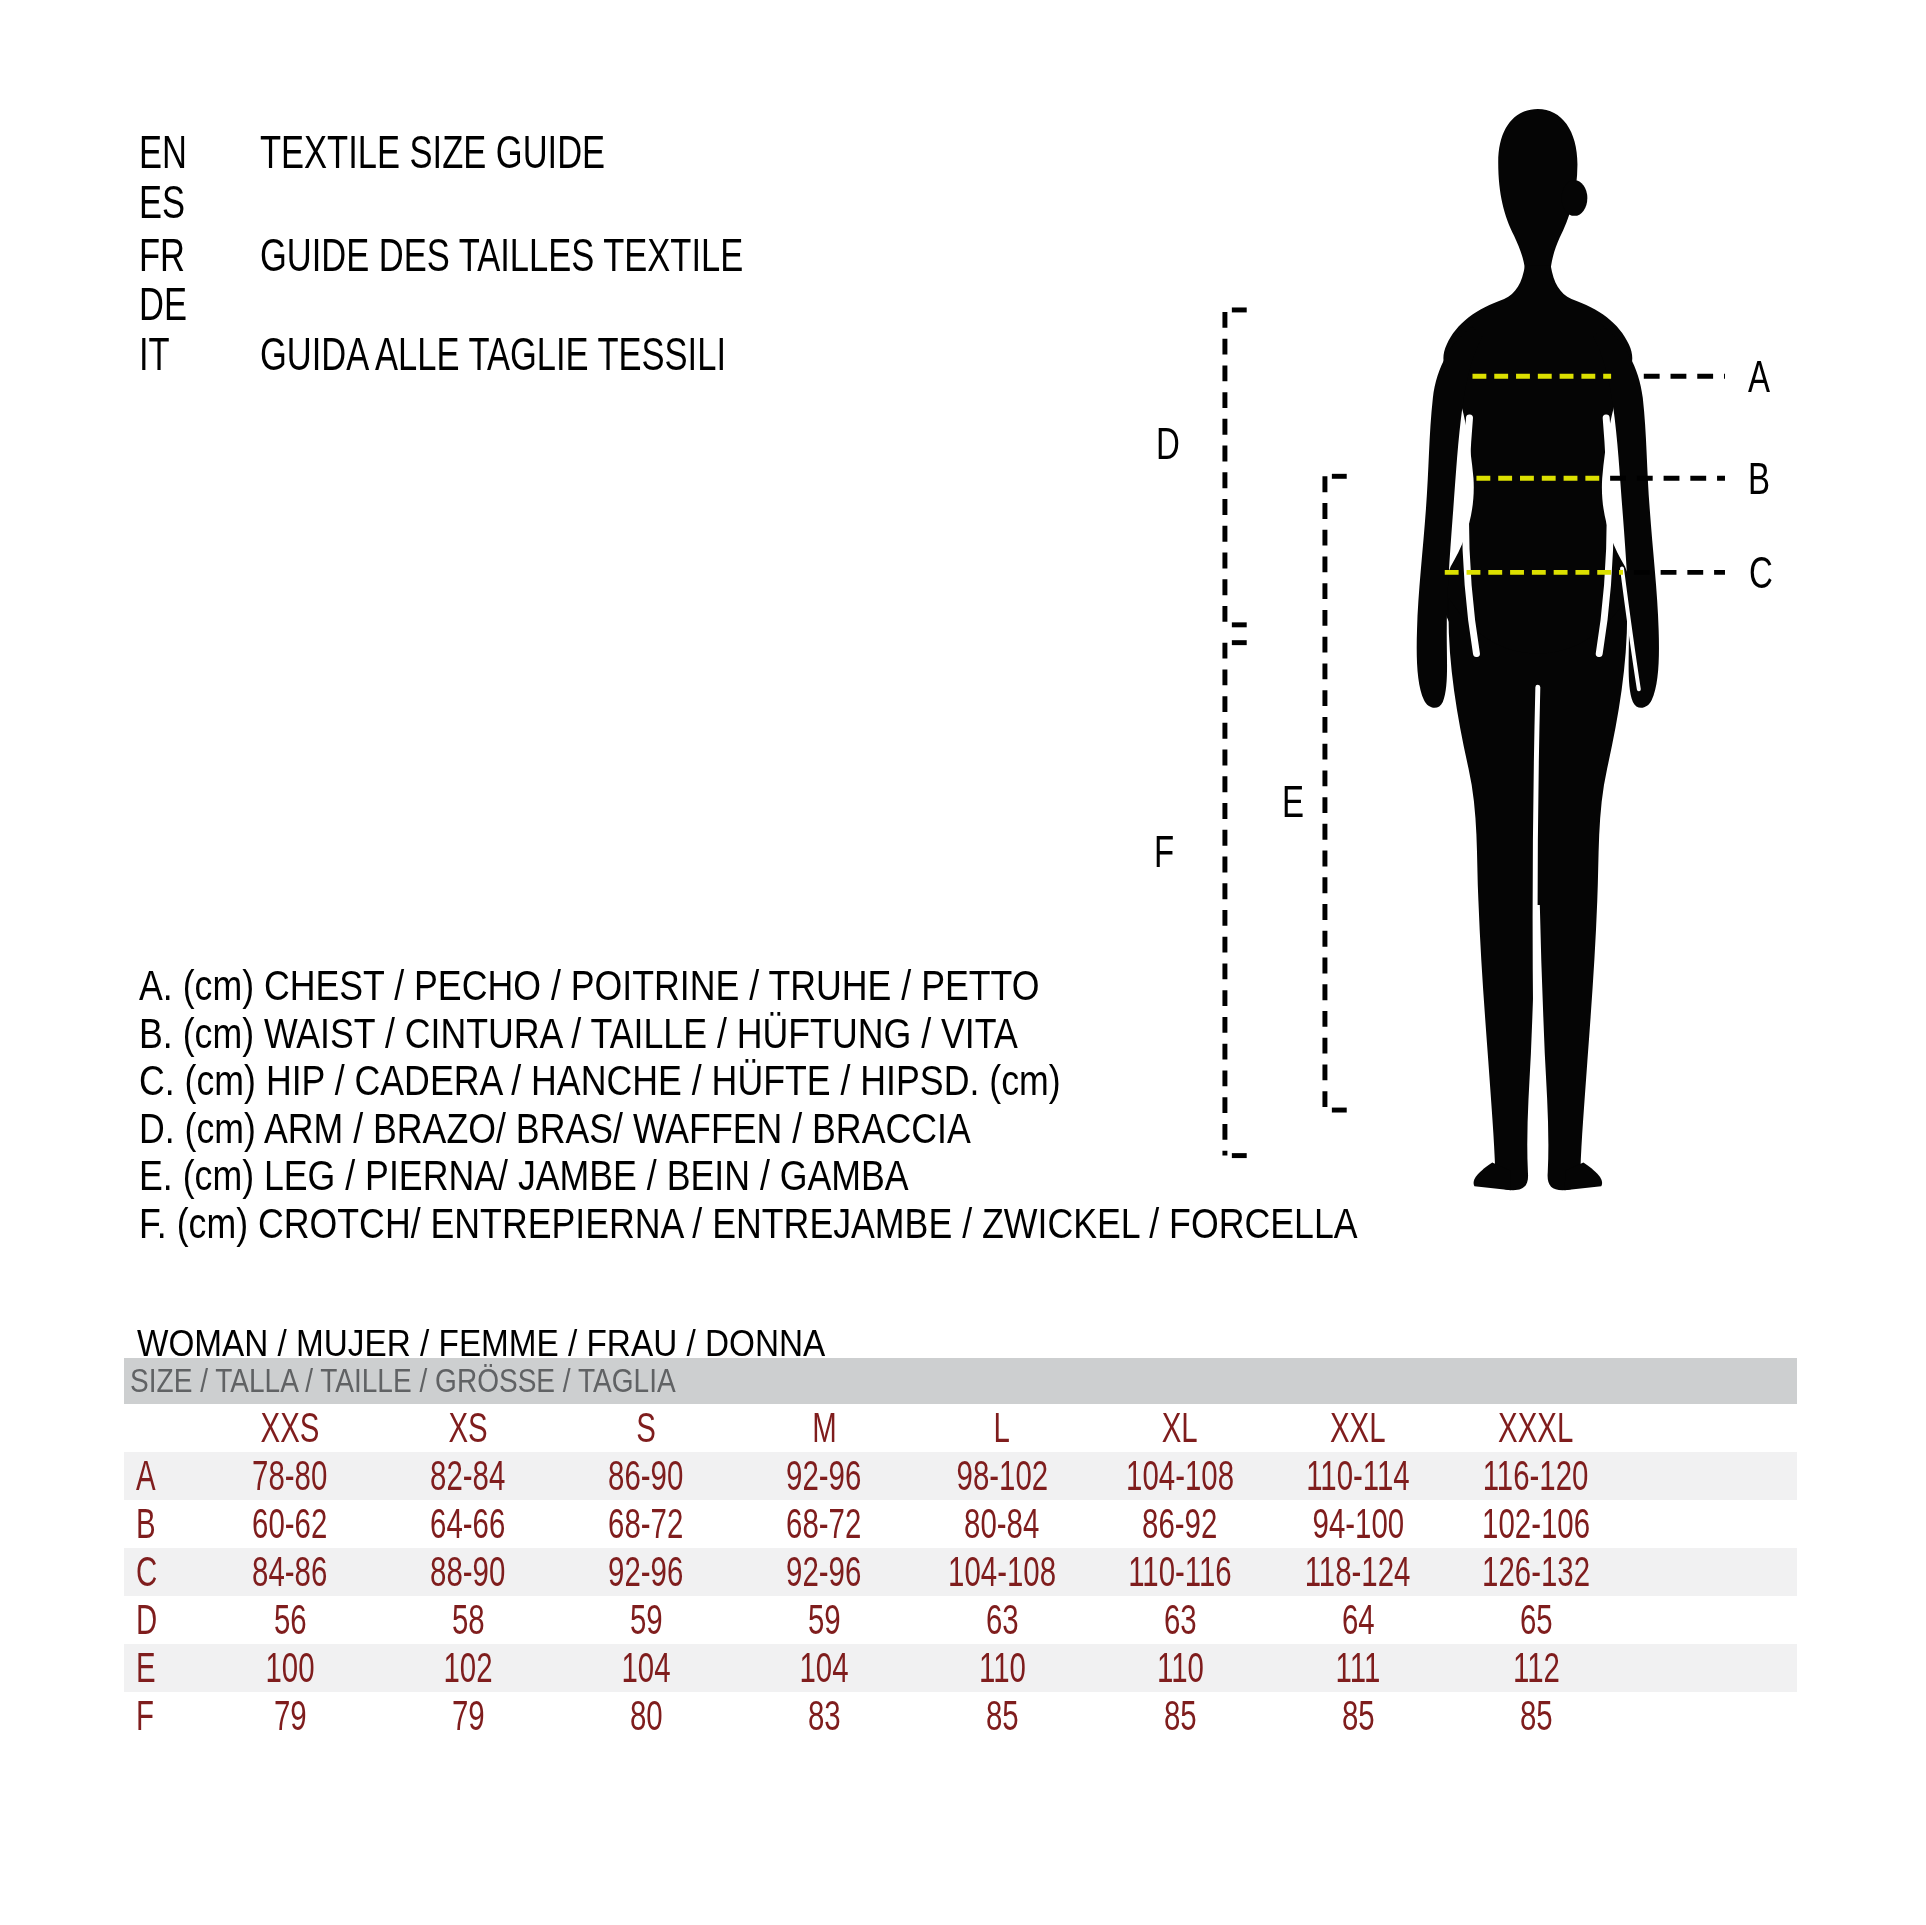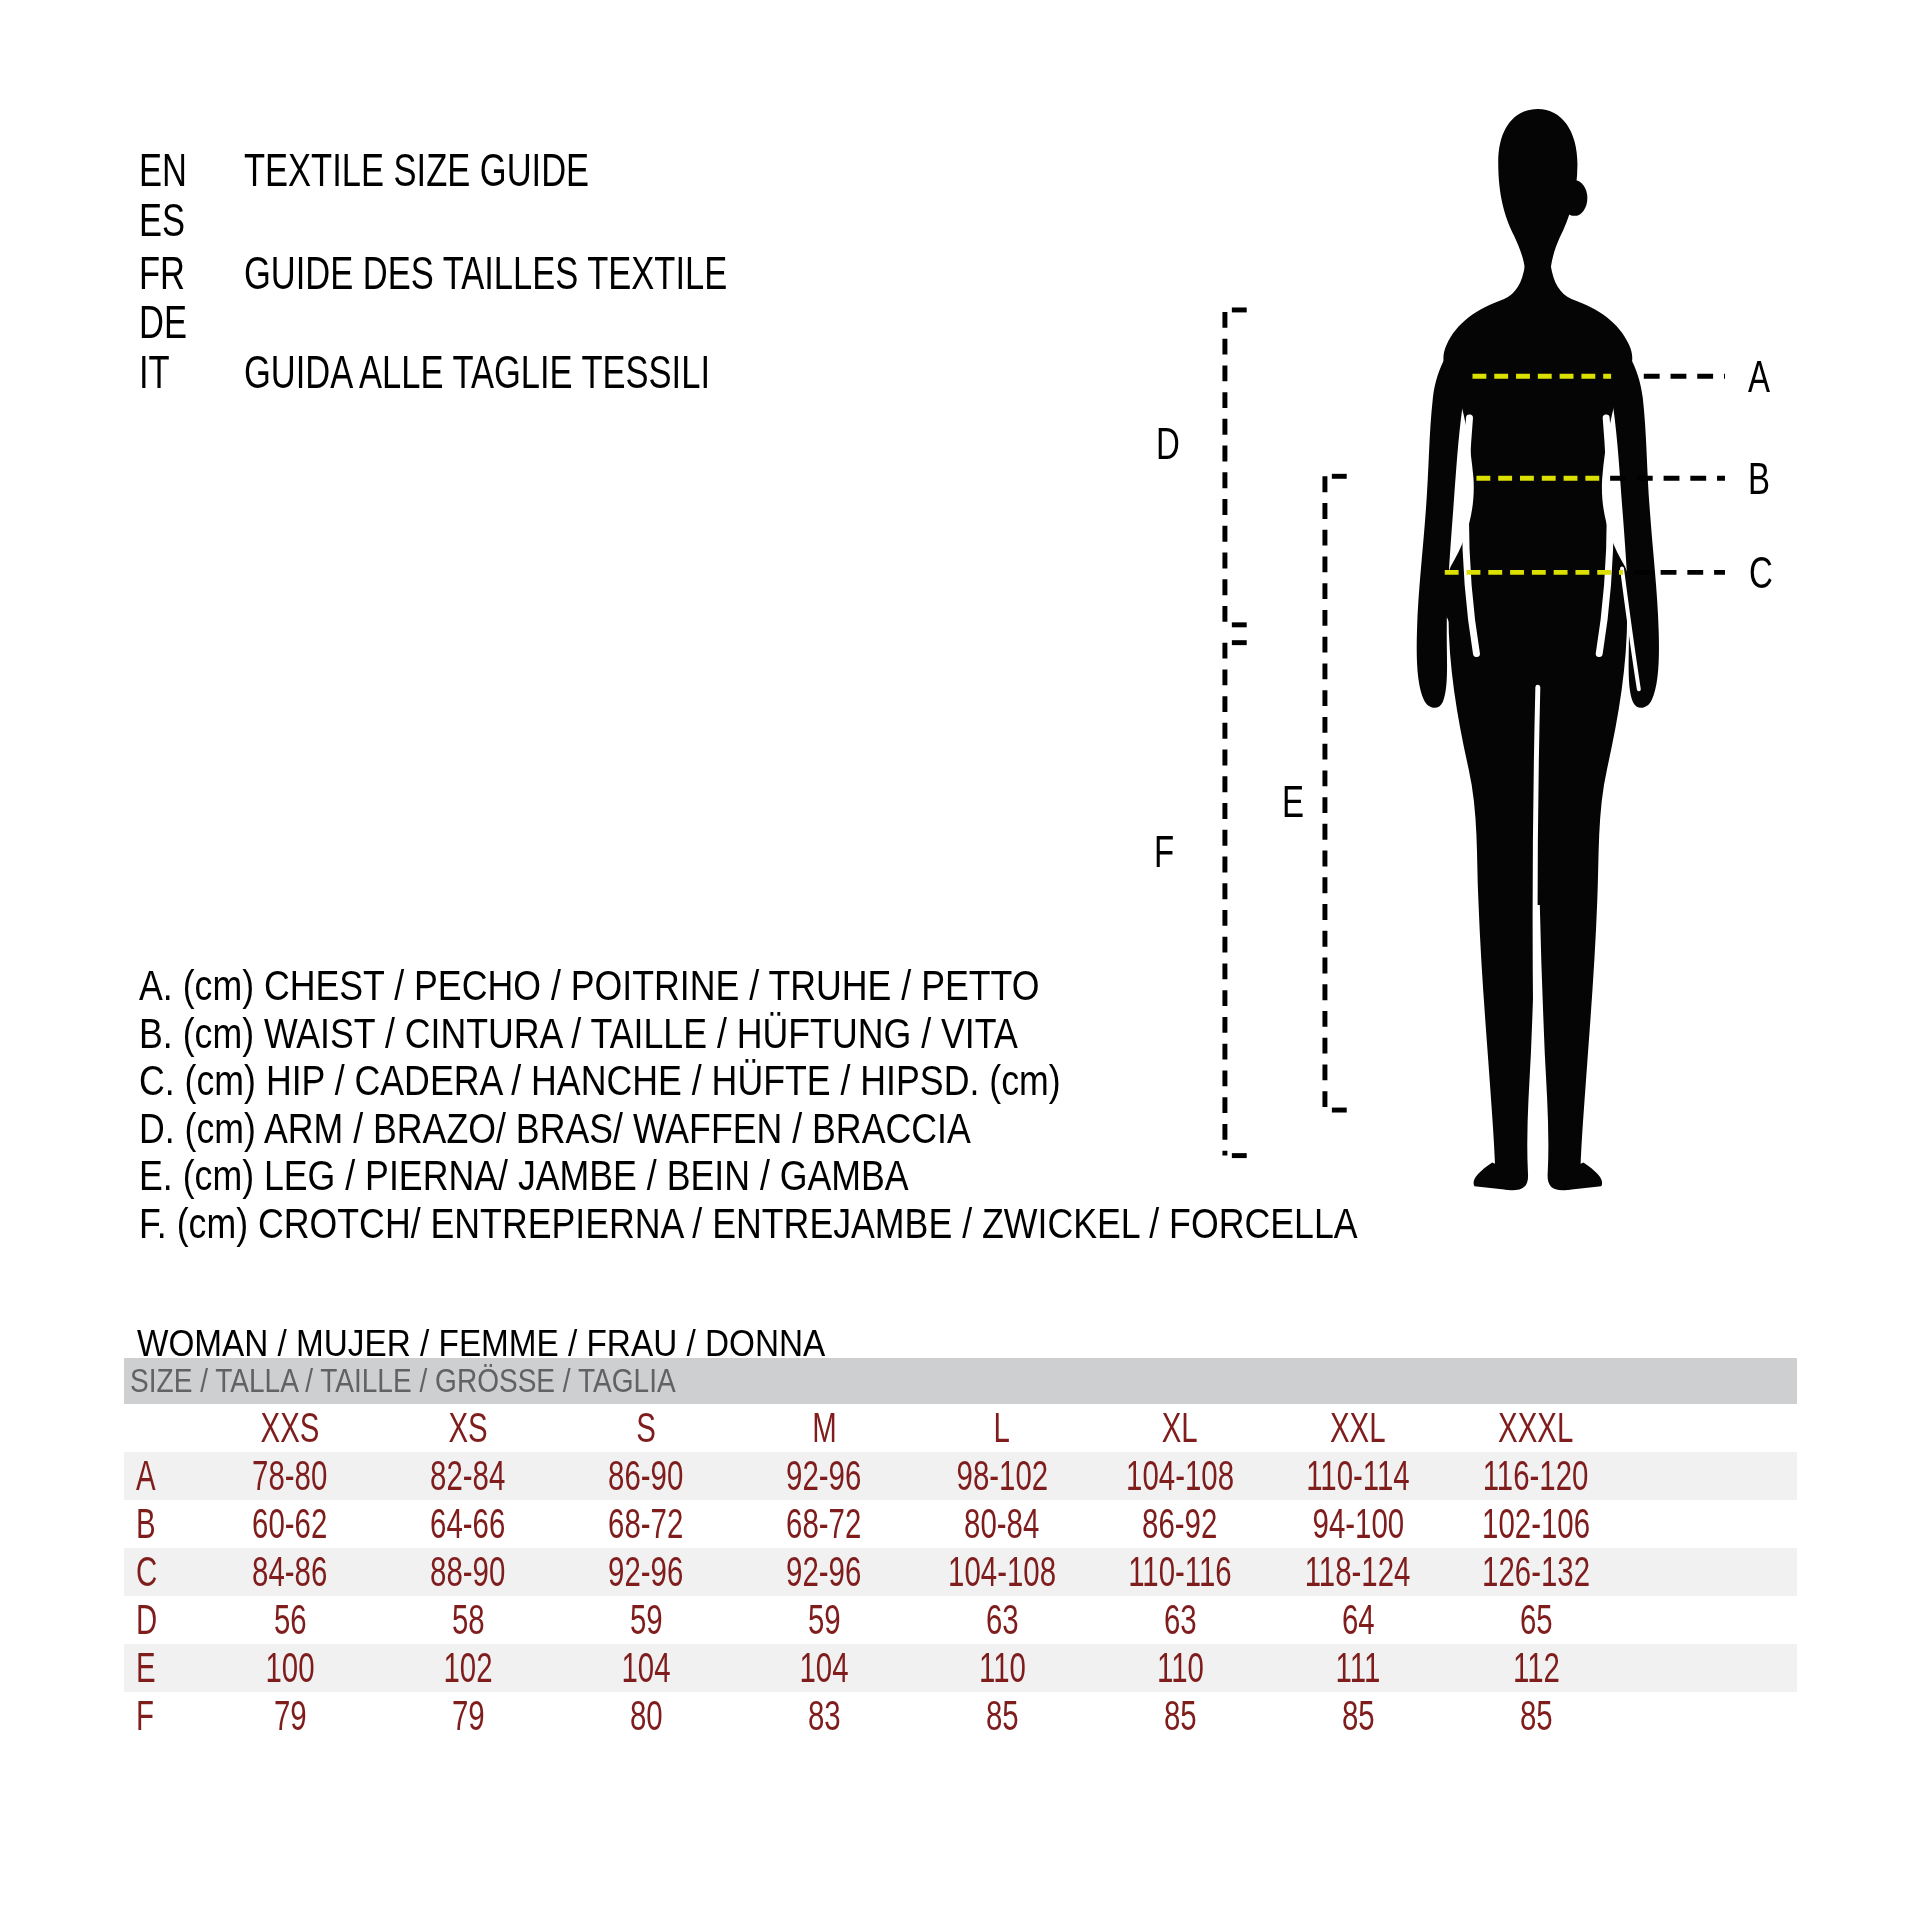--- a/index.html
+++ b/index.html
@@ -8,23 +8,23 @@
     font-family:"Liberation Sans", sans-serif;color:#000;overflow:hidden;
   }
   .abs{position:absolute;}
   
   .cx{display:inline-block;transform:scaleX(.75);transform-origin:0 50%;white-space:nowrap;}
   .cx85{display:inline-block;transform:scaleX(.85);transform-origin:0 50%;white-space:nowrap;}
   .cx70{display:inline-block;transform:scaleX(.70);transform-origin:50% 50%;white-space:nowrap;}
   .cx70l{display:inline-block;transform:scaleX(.70);transform-origin:0 50%;white-space:nowrap;}
 
   
-  .lang-row{position:absolute;left:0;width:891px;height:46px;line-height:46px;font-size:46px;margin-top:18px;}
+  .lang-row{position:absolute;left:0;width:891px;height:46px;line-height:46px;font-size:46px;}
   .lang-code{position:absolute;left:139px;top:0;}
-  .lang-label{position:absolute;left:244px;top:0;}
+  .lang-label{position:absolute;left:260px;top:0;}
 
   
   .meas-row{position:absolute;left:139px;width:1089px;height:44px;line-height:44px;font-size:42px;}
 
   
   #gender-line{left:137px;top:1285px;height:44px;line-height:44px;font-size:37px;margin-top:37px;}
 
   
   .fig-label{position:absolute;font-size:44px;line-height:44px;transform:translate(-50%,-50%) scaleX(.75);white-space:nowrap;}
 

